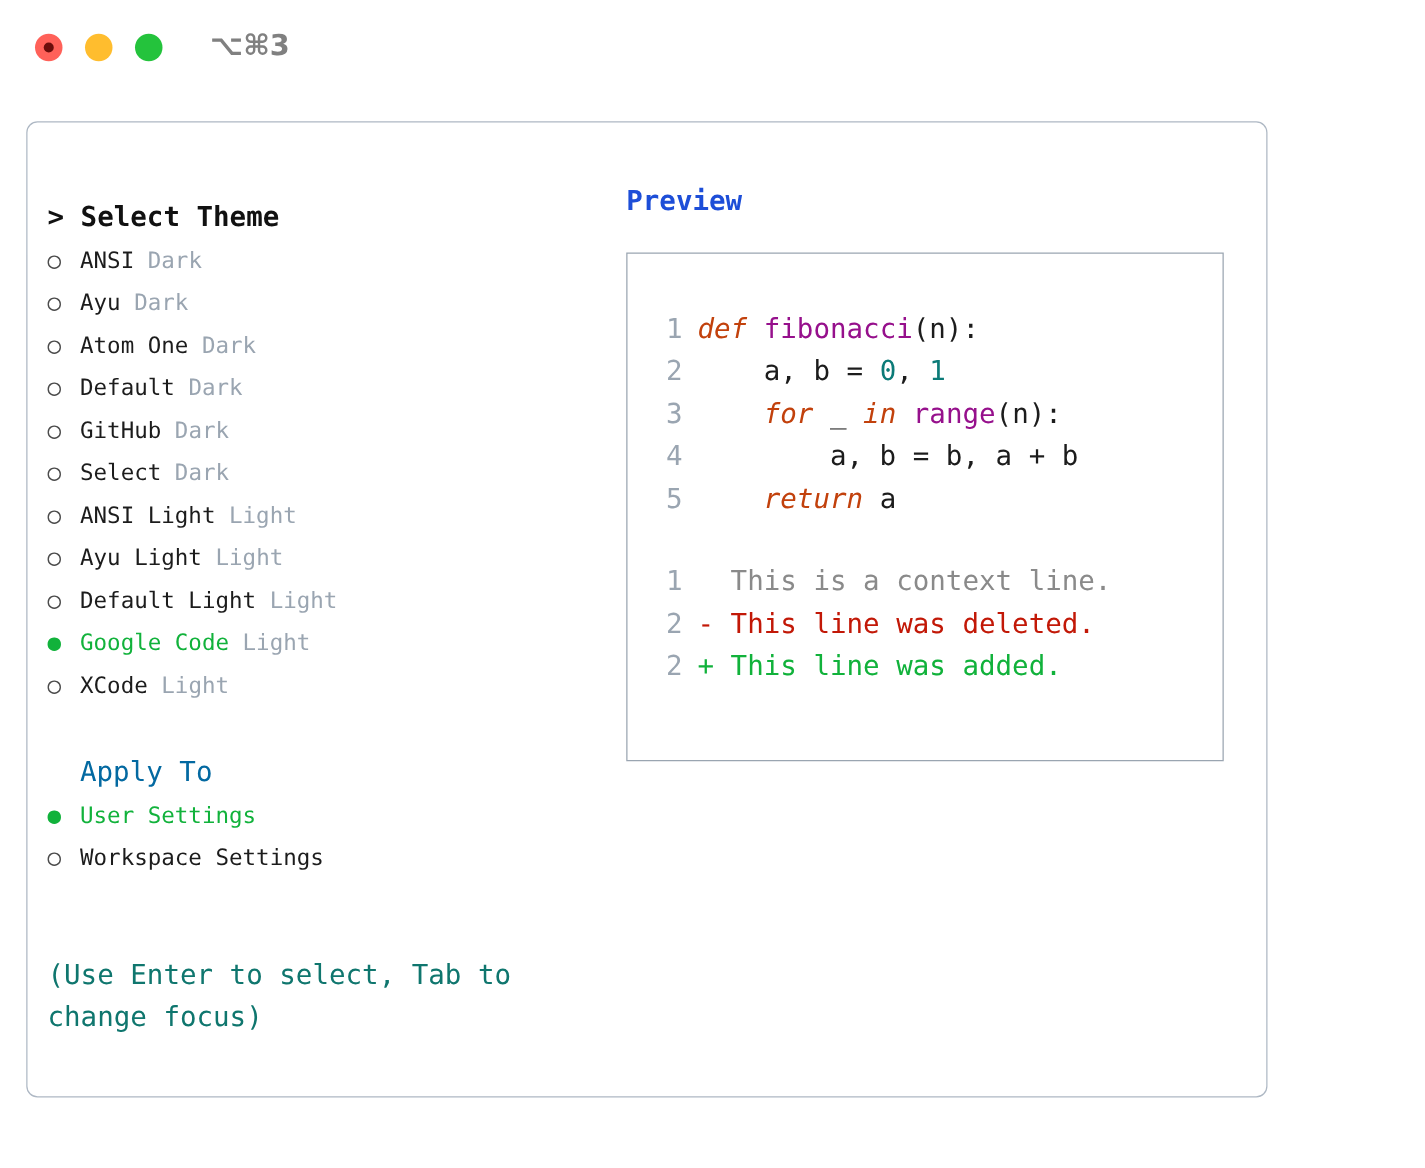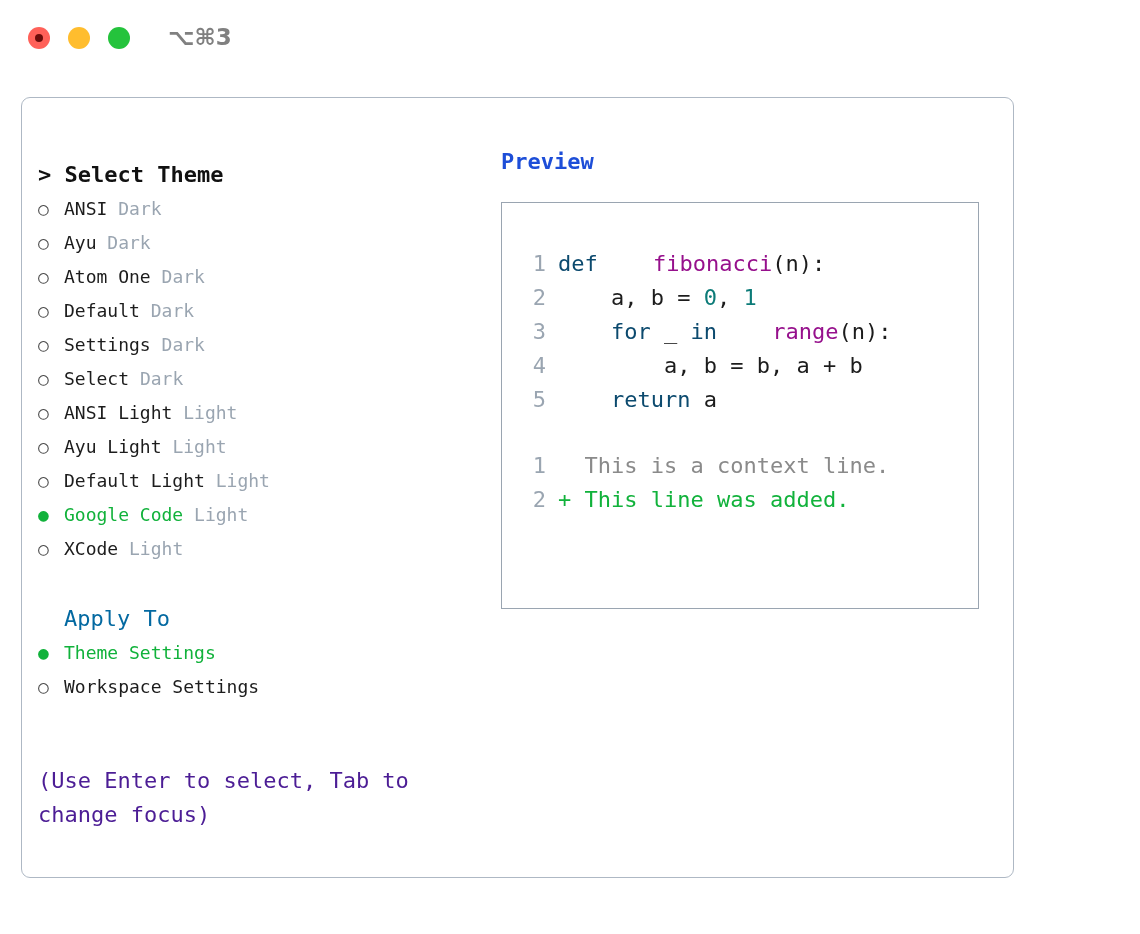--- a/index.html
+++ b/index.html
@@ -119,21 +119,21 @@
 
   #spacer-before-apply { height: 36px; }
 
   #hint-block {
     position: absolute;
     left: 16px;
     top: 666px;
     width: 410px;
     font-size: 22px;
     line-height: 34px;
-    color: #4c1d95;
+    color: #0f766e;
   }
 
   
   #preview-column {
     position: absolute;
     left: 479px;
     top: 47px;
     width: 500px;
   }
   #preview-heading {
@@ -162,22 +162,22 @@
     white-space: pre;
   }
   .code-line { white-space: pre; }
   .lineno {
     display: inline-block;
     width: 26px;
     text-align: right;
     color: #9aa5b1;
     margin-right: 12px;
   }
-  .tok-kw  { color: #0c4a6e; }
-  .tok-fn  { color: #96108c; margin-left: 42px; }
+  .tok-kw  { color: #c2410c; font-style: italic; }
+  .tok-fn  { color: #96108c; }
   .tok-num { color: #0c7b78; }
   .tok-txt { color: #1c1c1c; }
 
   #diff-area {
     position: absolute;
     left: 18px;
     top: 246px;
     font-size: 22px;
     line-height: 34px;
     white-space: pre;
@@ -202,41 +202,41 @@
 
   <div id="panel">
 
     <div id="theme-column">
       <div class="section-heading">&gt; Select Theme</div>
       <div id="theme-list">
           <div class="theme-row"><span class="bullet">○</span><span class="theme-name">ANSI</span><span> </span><span class="theme-kind">Dark</span></div>
           <div class="theme-row"><span class="bullet">○</span><span class="theme-name">Ayu</span><span> </span><span class="theme-kind">Dark</span></div>
           <div class="theme-row"><span class="bullet">○</span><span class="theme-name">Atom One</span><span> </span><span class="theme-kind">Dark</span></div>
           <div class="theme-row"><span class="bullet">○</span><span class="theme-name">Default</span><span> </span><span class="theme-kind">Dark</span></div>
-          <div class="theme-row"><span class="bullet">○</span><span class="theme-name">Settings</span><span> </span><span class="theme-kind">Dark</span></div>
+          <div class="theme-row"><span class="bullet">○</span><span class="theme-name">GitHub</span><span> </span><span class="theme-kind">Dark</span></div>
           <div class="theme-row"><span class="bullet">○</span><span class="theme-name">Select</span><span> </span><span class="theme-kind">Dark</span></div>
           <div class="theme-row"><span class="bullet">○</span><span class="theme-name">ANSI Light</span><span> </span><span class="theme-kind">Light</span></div>
           <div class="theme-row"><span class="bullet">○</span><span class="theme-name">Ayu Light</span><span> </span><span class="theme-kind">Light</span></div>
           <div class="theme-row"><span class="bullet">○</span><span class="theme-name">Default Light</span><span> </span><span class="theme-kind">Light</span></div>
           <div class="theme-row"><span class="bullet selected">●</span><span class="theme-name selected">Google Code</span><span> </span><span class="theme-kind">Light</span></div>
           <div class="theme-row"><span class="bullet">○</span><span class="theme-name">XCode</span><span> </span><span class="theme-kind">Light</span></div>
         </div>
       <div id="spacer-before-apply"></div>
       <div class="apply-heading">Apply To</div>
       <div id="apply-list">
-          <div class="theme-row"><span class="bullet selected">●</span><span class="theme-name selected">Theme Settings</span></div>
+          <div class="theme-row"><span class="bullet selected">●</span><span class="theme-name selected">User Settings</span></div>
           <div class="theme-row"><span class="bullet">○</span><span class="theme-name">Workspace Settings</span></div>
         </div>
     </div>
 
     <div id="hint-block">(Use Enter to select, Tab to change focus)</div>
 
     <div id="preview-column">
       <div id="preview-heading">Preview</div>
     </div>
 
     <div id="preview-box">
       <div id="code-area"><div class="code-line"><span class="lineno">1</span><span class="tok-kw">def </span><span class="tok-fn">fibonacci</span><span class="tok-txt">(n):</span></div><div class="code-line"><span class="lineno">2</span><span class="tok-txt">    a, b = </span><span class="tok-num">0</span><span class="tok-txt">, </span><span class="tok-num">1</span></div><div class="code-line"><span class="lineno">3</span><span class="tok-txt">    </span><span class="tok-kw">for</span><span class="tok-txt"> _ </span><span class="tok-kw">in</span><span class="tok-txt"> </span><span class="tok-fn">range</span><span class="tok-txt">(n):</span></div><div class="code-line"><span class="lineno">4</span><span class="tok-txt">        a, b = b, a + b</span></div><div class="code-line"><span class="lineno">5</span><span class="tok-txt">    </span><span class="tok-kw">return</span><span class="tok-txt"> a</span></div></div>
-      <div id="diff-area"><div class="code-line"><span class="lineno">1</span><span class="diff-ctx">  This is a context line.</span></div><div class="code-line"><span class="lineno">2</span><span class="diff-add">+ This line was added.</span></div></div>
+      <div id="diff-area"><div class="code-line"><span class="lineno">1</span><span class="diff-ctx">  This is a context line.</span></div><div class="code-line"><span class="lineno">2</span><span class="diff-del">- This line was deleted.</span></div><div class="code-line"><span class="lineno">2</span><span class="diff-add">+ This line was added.</span></div></div>
     </div>
 
   </div>
 </div>
 
 </body></html>

